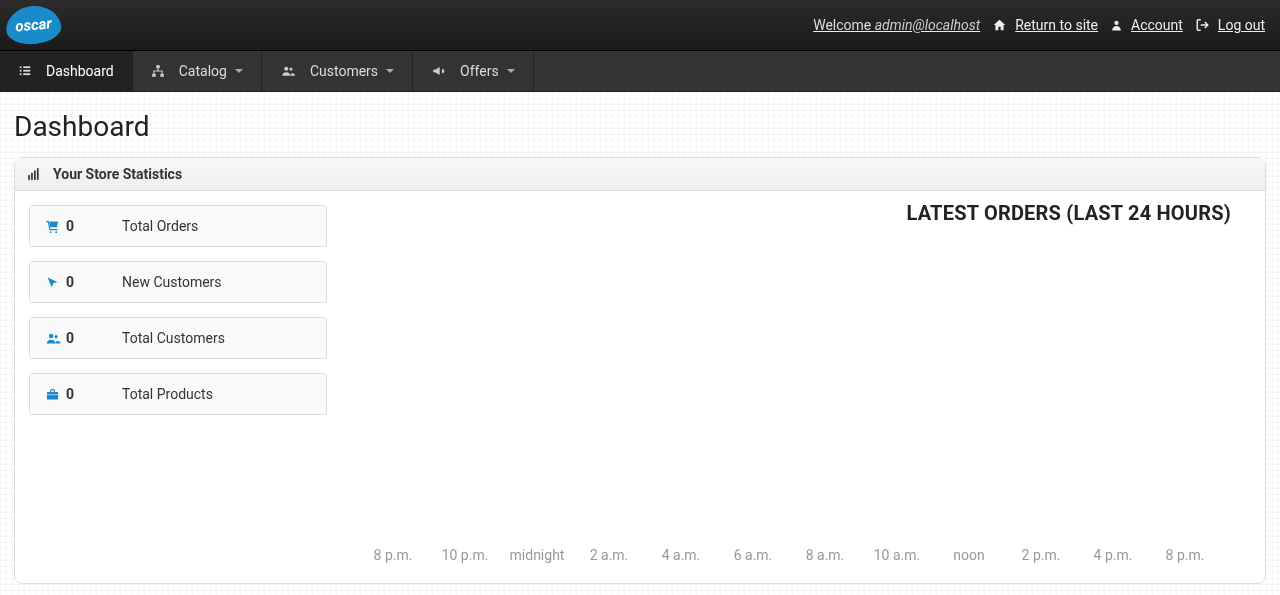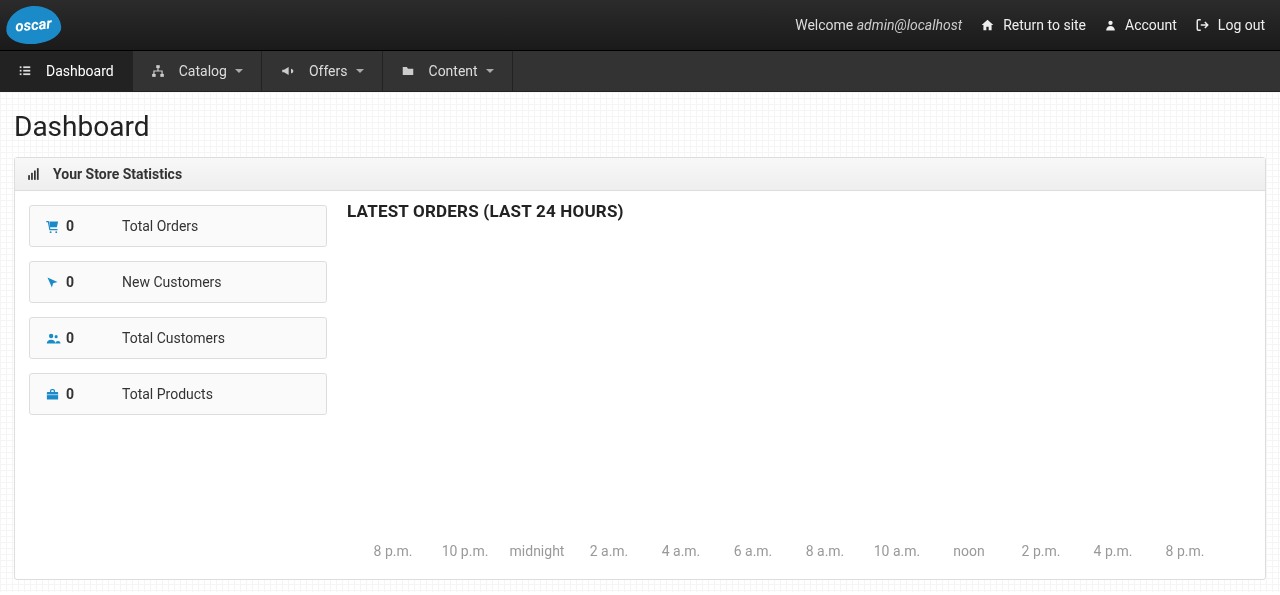--- a/index.html
+++ b/index.html
@@ -28,22 +28,23 @@
       justify-content: center;
       color: #fff;
       font-weight: bold;
       font-size: 15px;
       font-style: italic;
       transform: rotate(-5deg);
     }
     .top-bar-right {
       display: flex;
       align-items: center;
-      gap: 18px;
+      gap: 12px;
       color: #eee;
+      text-decoration: underline;
     }
     .welcome-text { color: #ddd; font-size: 14px; }
     .welcome-text em { font-style: italic; color: #ccc; }
     .top-link {
       color: #eee;
       text-decoration: none;
       display: flex;
       align-items: center;
       gap: 8px;
       cursor: pointer;
@@ -87,21 +88,21 @@
     .page-title {
       font-size: 28px;
       font-weight: 400;
       color: #222;
       margin-bottom: 14px;
       margin-top: 6px;
     }
     .panel {
       background: #fff;
       border: 1px solid #ddd;
-      border-radius: 3px;
+      border-radius: 8px;
     }
     .panel-header {
       background: linear-gradient(to bottom, #f8f8f8, #eee);
       border-bottom: 1px solid #ddd;
       padding: 8px 12px;
       display: flex;
       align-items: center;
       gap: 12px;
       font-weight: bold;
       font-size: 14px;
@@ -138,23 +139,23 @@
     }
     .stat-label {
       color: #333;
     }
     .chart-area {
       flex: 1;
       padding: 0 20px;
       position: relative;
     }
     .chart-title {
-      text-align: left;
+      text-align: right;
       font-weight: bold;
-      font-size: 17px;
+      font-size: 20px;
       color: #222;
       letter-spacing: 0.2px;
       margin-top: -4px;
     }
     .chart-axis {
       display: flex;
       justify-content: space-around;
       color: #999;
       font-size: 14px;
       margin-top: 322px;
@@ -226,34 +227,36 @@
           <rect x="2" y="17" width="6" height="5"></rect>
           <rect x="16" y="17" width="6" height="5"></rect>
           <path d="M12 7v5M5 17v-5h14v5" stroke="#ccc" stroke-width="2" fill="none"></path>
         </svg>
     </span>
     <span>Catalog</span>
     <span class="caret"></span>
   </div>
   <div class="nav-item">
     <span>
+      <svg width="16" height="14" viewBox="0 0 24 24" fill="#ccc">
+          <circle cx="9" cy="8" r="3.5"></circle>
+          <circle cx="17" cy="9" r="2.5"></circle>
+          <path d="M2 20c0-3.3 3.1-6 7-6s7 2.7 7 6zM16 20c0-2 1.3-4 4-4s4 2 4 4z"></path>
+        </svg>
+    </span>
+    <span>Customers</span>
+    <span class="caret"></span>
+  </div>
+  <div class="nav-item">
+    <span>
       <svg width="15" height="14" viewBox="0 0 24 24" fill="#ccc">
           <path d="M3 10v4h3l8 5V5l-8 5H3zm15-2v8c2 0 4-1.8 4-4s-2-4-4-4z"></path>
         </svg>
     </span>
     <span>Offers</span>
-    <span class="caret"></span>
-  </div>
-  <div class="nav-item">
-    <span>
-      <svg width="14" height="14" viewBox="0 0 24 24" fill="#ccc">
-          <path d="M3 5h7l2 3h9v11H3z"></path>
-        </svg>
-    </span>
-    <span>Content</span>
     <span class="caret"></span>
   </div>
 </div>
 
 <div class="content">
   <h1 class="page-title">Dashboard</h1>
 
   <div class="panel">
     <div class="panel-header">
       <span>

